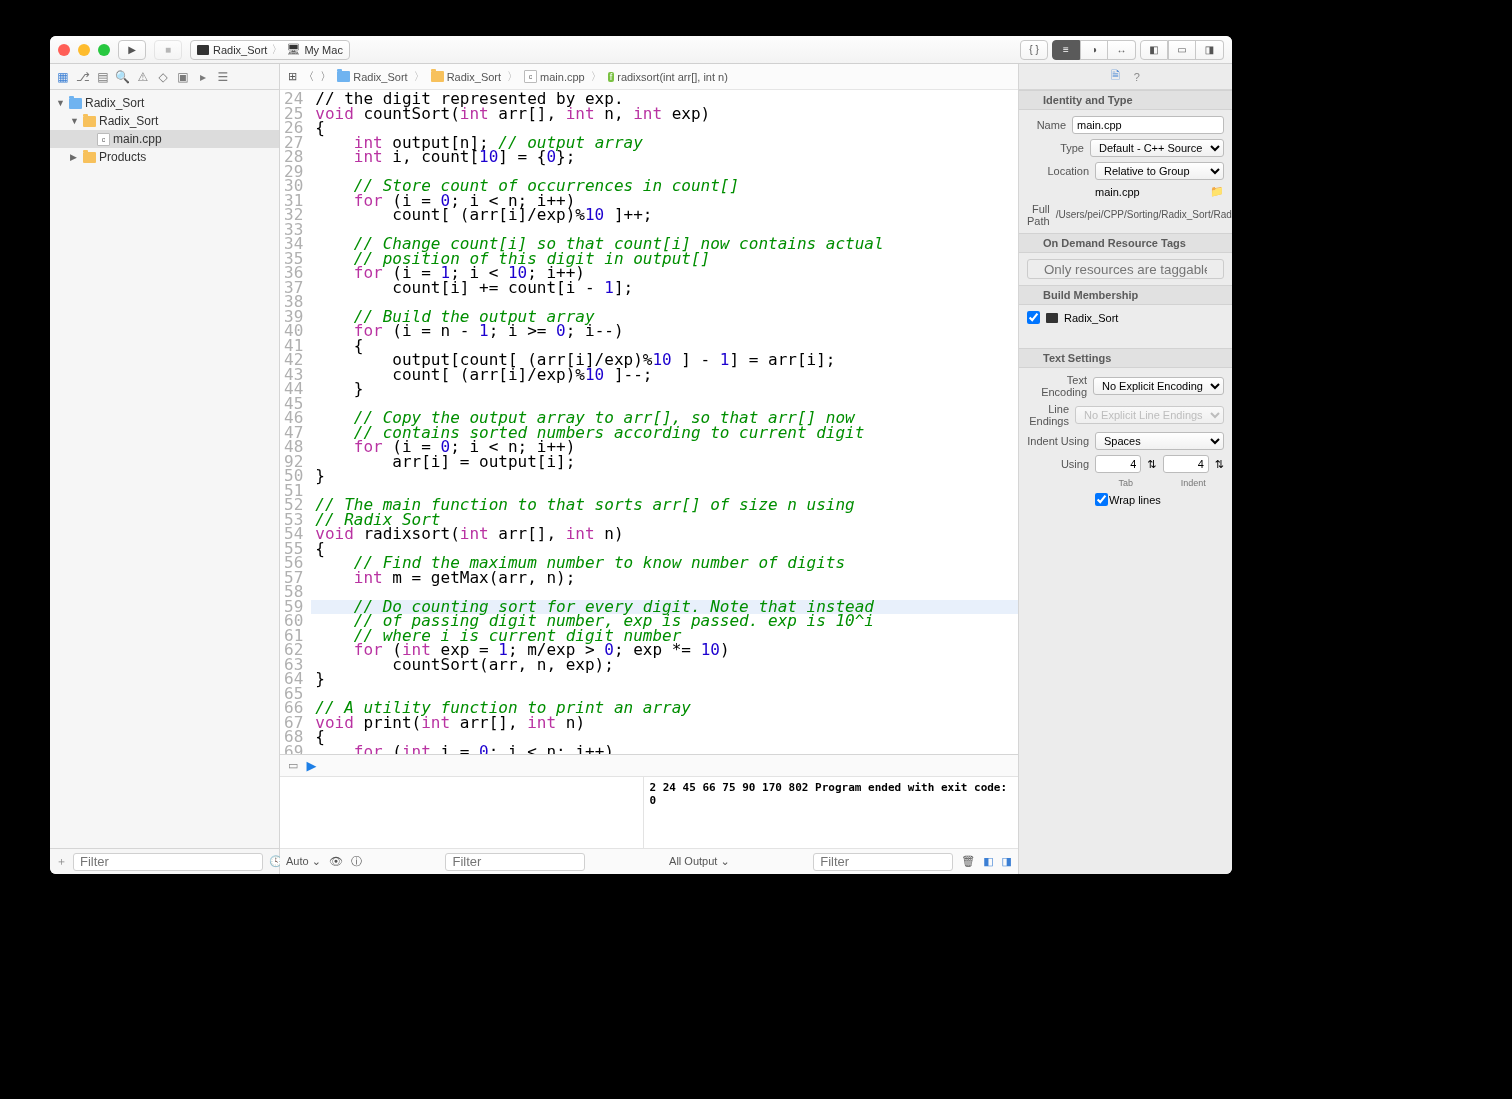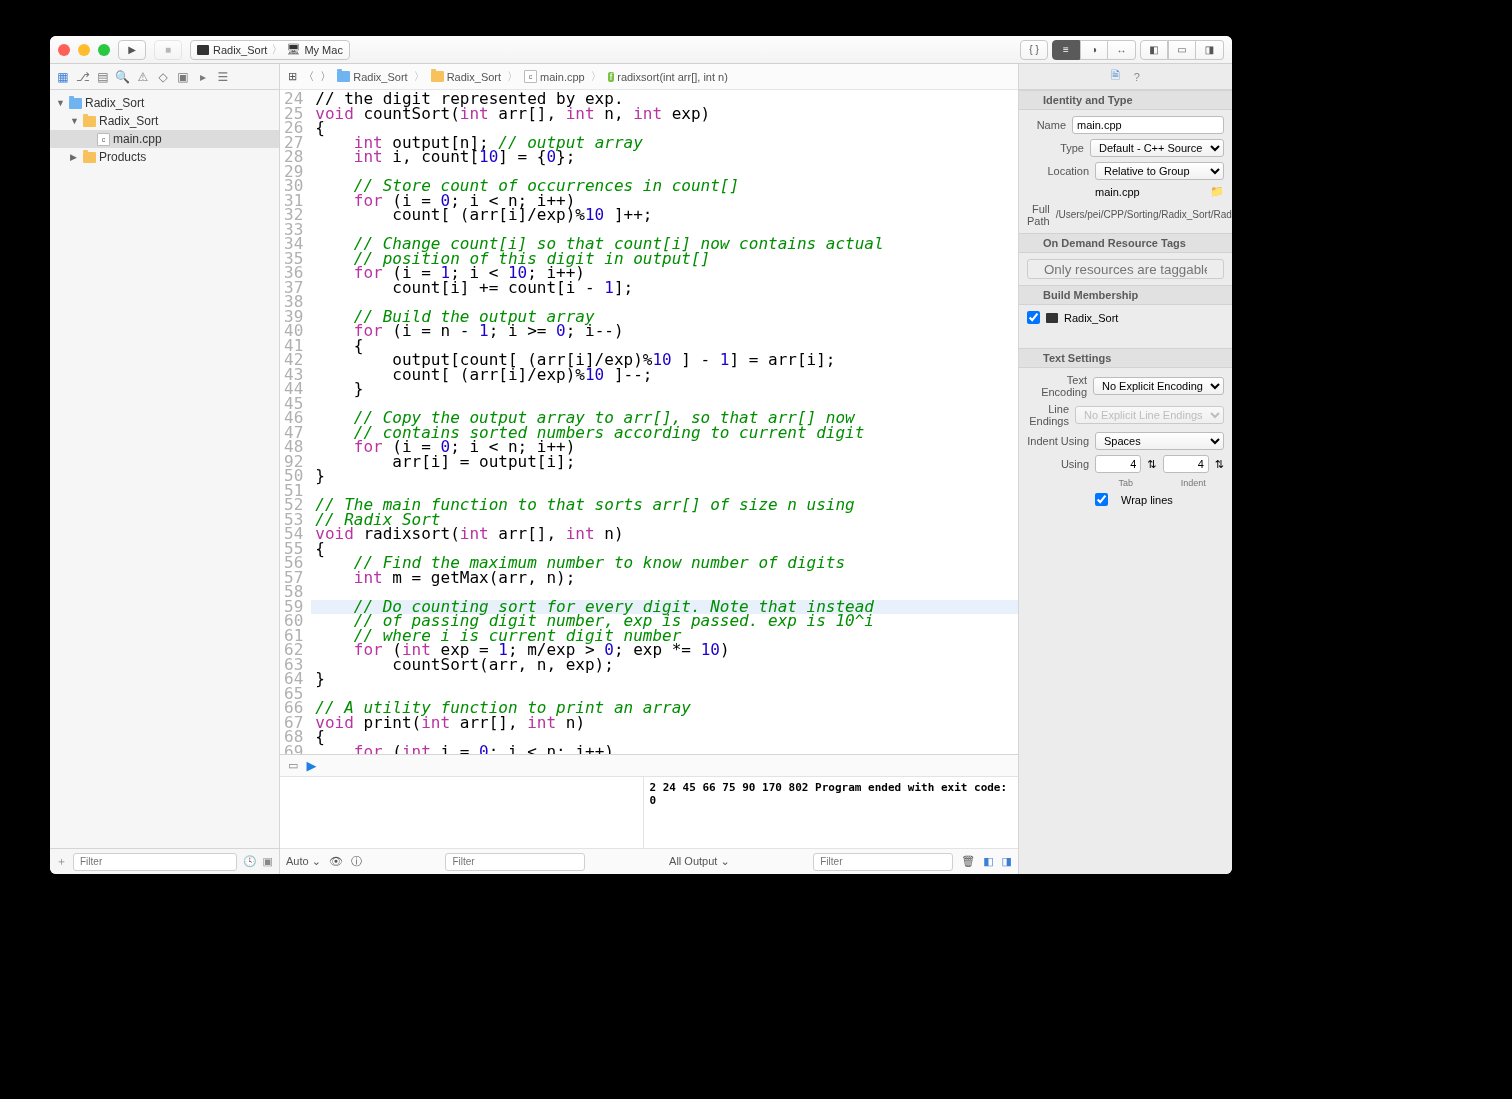--- a/index.html
+++ b/index.html
@@ -27,21 +27,21 @@
 .body { flex:1; display:flex; min-height:0; }
 .nav { width:230px; background:#f6f6f6; border-right:1px solid #d5d5d5; display:flex; flex-direction:column; }
 .nav-tabs { height:26px; border-bottom:1px solid #d5d5d5; display:flex; align-items:center; gap:6px; padding:0 6px; color:#7a7a7a; }
 .nav-tabs svg,.nav-tabs span{width:14px;height:14px;display:flex;align-items:center;justify-content:center;font-size:12px}
 .tree { flex:1; padding:4px 0; font-size:12px; color:#333; }
 .tree-row { display:flex; align-items:center; height:18px; padding-left:6px; gap:3px; }
 .tree-row .disc{font-size:9px;color:#6a6a6a;width:10px}
 .tree-row.selected{background:#dcdcdc}
 .ind1{padding-left:20px}.ind2{padding-left:34px}
 .nav-bottom { height:26px; border-top:1px solid #d5d5d5; display:flex; align-items:center; padding:0 6px; gap:6px; }
-.filter-input { flex:1; height:18px; border:1px solid #d0d0d0; border-radius:3px; background:#fff; font-size:10px; padding:0 6px; color:#333; }
+.filter-input { flex:1; height:18px; border:1px solid #d0d0d0; border-radius:3px; background:#fff; font-size:13px; padding:0 6px; color:#333; }
 
 
 .center { flex:1; display:flex; flex-direction:column; min-width:0; background:#fff; }
 .jumpbar { height:26px; border-bottom:1px solid #e5e5e5; display:flex; align-items:center; gap:6px; padding:0 8px; font-size:11px; color:#555; background:#fbfbfb; }
 .jumpbar .crumb{display:flex;align-items:center;gap:3px}
 .jumpbar .chev{color:#aaa}
 .editor-wrap { flex:1; display:flex; min-height:0; }
 .editor { flex:1; overflow:auto; font-family:Menlo,Monaco,monospace; font-size:16px; line-height:14.5px; display:flex; }
 .gutter { text-align:right; color:#b0b0b0; padding:2px 8px 2px 4px; background:#fff; user-select:none; }
 .gutter div{height:14.5px}
@@ -65,21 +65,21 @@
 .inspector { width:214px; background:#ececec; border-left:1px solid #d5d5d5; display:flex; flex-direction:column; font-size:11px; }
 .insp-tabs { height:26px; border-bottom:1px solid #d5d5d5; display:flex; align-items:center; justify-content:center; gap:14px; color:#8a8a8a; }
 .insp-sect-h { background:#e1e1e1; padding:3px 24px; font-weight:bold; color:#5b5b5b; border-bottom:1px solid #d2d2d2; border-top:1px solid #d2d2d2; }
 .insp-body { padding:6px 8px; display:flex; flex-direction:column; gap:5px; }
 .insp-row { display:flex; align-items:center; gap:6px; }
 .insp-row label { width:62px; text-align:right; color:#555; }
 .insp-row input[type=text],.insp-row select { flex:1; height:18px; border:1px solid #bcbcbc; border-radius:3px; background:#fff; font-size:11px; padding:0 4px; }
 .insp-row select{background:linear-gradient(#fff,#f1f1f1)}
 .insp-row .small-num{width:46px;flex:none;text-align:right}
 .sublabel{font-size:9px;color:#777;text-align:center;flex:1}
-.chk-row{display:flex;align-items:center;gap:13px;padding-left:68px}
+.chk-row{display:flex;align-items:center;gap:1px;padding-left:68px}
 .chk-row input{margin:0}
 
 
 .ico-folder{width:13px;height:11px;background:#f7c15c;border-radius:1px;position:relative;display:inline-block}
 .ico-folder::before{content:"";position:absolute;top:-2px;left:0;width:5px;height:2px;background:#f7c15c;border-radius:1px 1px 0 0}
 .ico-blue-folder{width:13px;height:11px;background:#6fb3f0;border-radius:1px;position:relative;display:inline-block}
 .ico-blue-folder::before{content:"";position:absolute;top:-2px;left:0;width:5px;height:2px;background:#6fb3f0;border-radius:1px 1px 0 0}
 .ico-cpp{width:13px;height:13px;background:#fff;border:1px solid #bbb;border-radius:1px;display:inline-flex;align-items:center;justify-content:center;font-size:7px;color:#666}
 .ico-term{width:12px;height:10px;background:#333;border-radius:1px;display:inline-block}
 </style>

